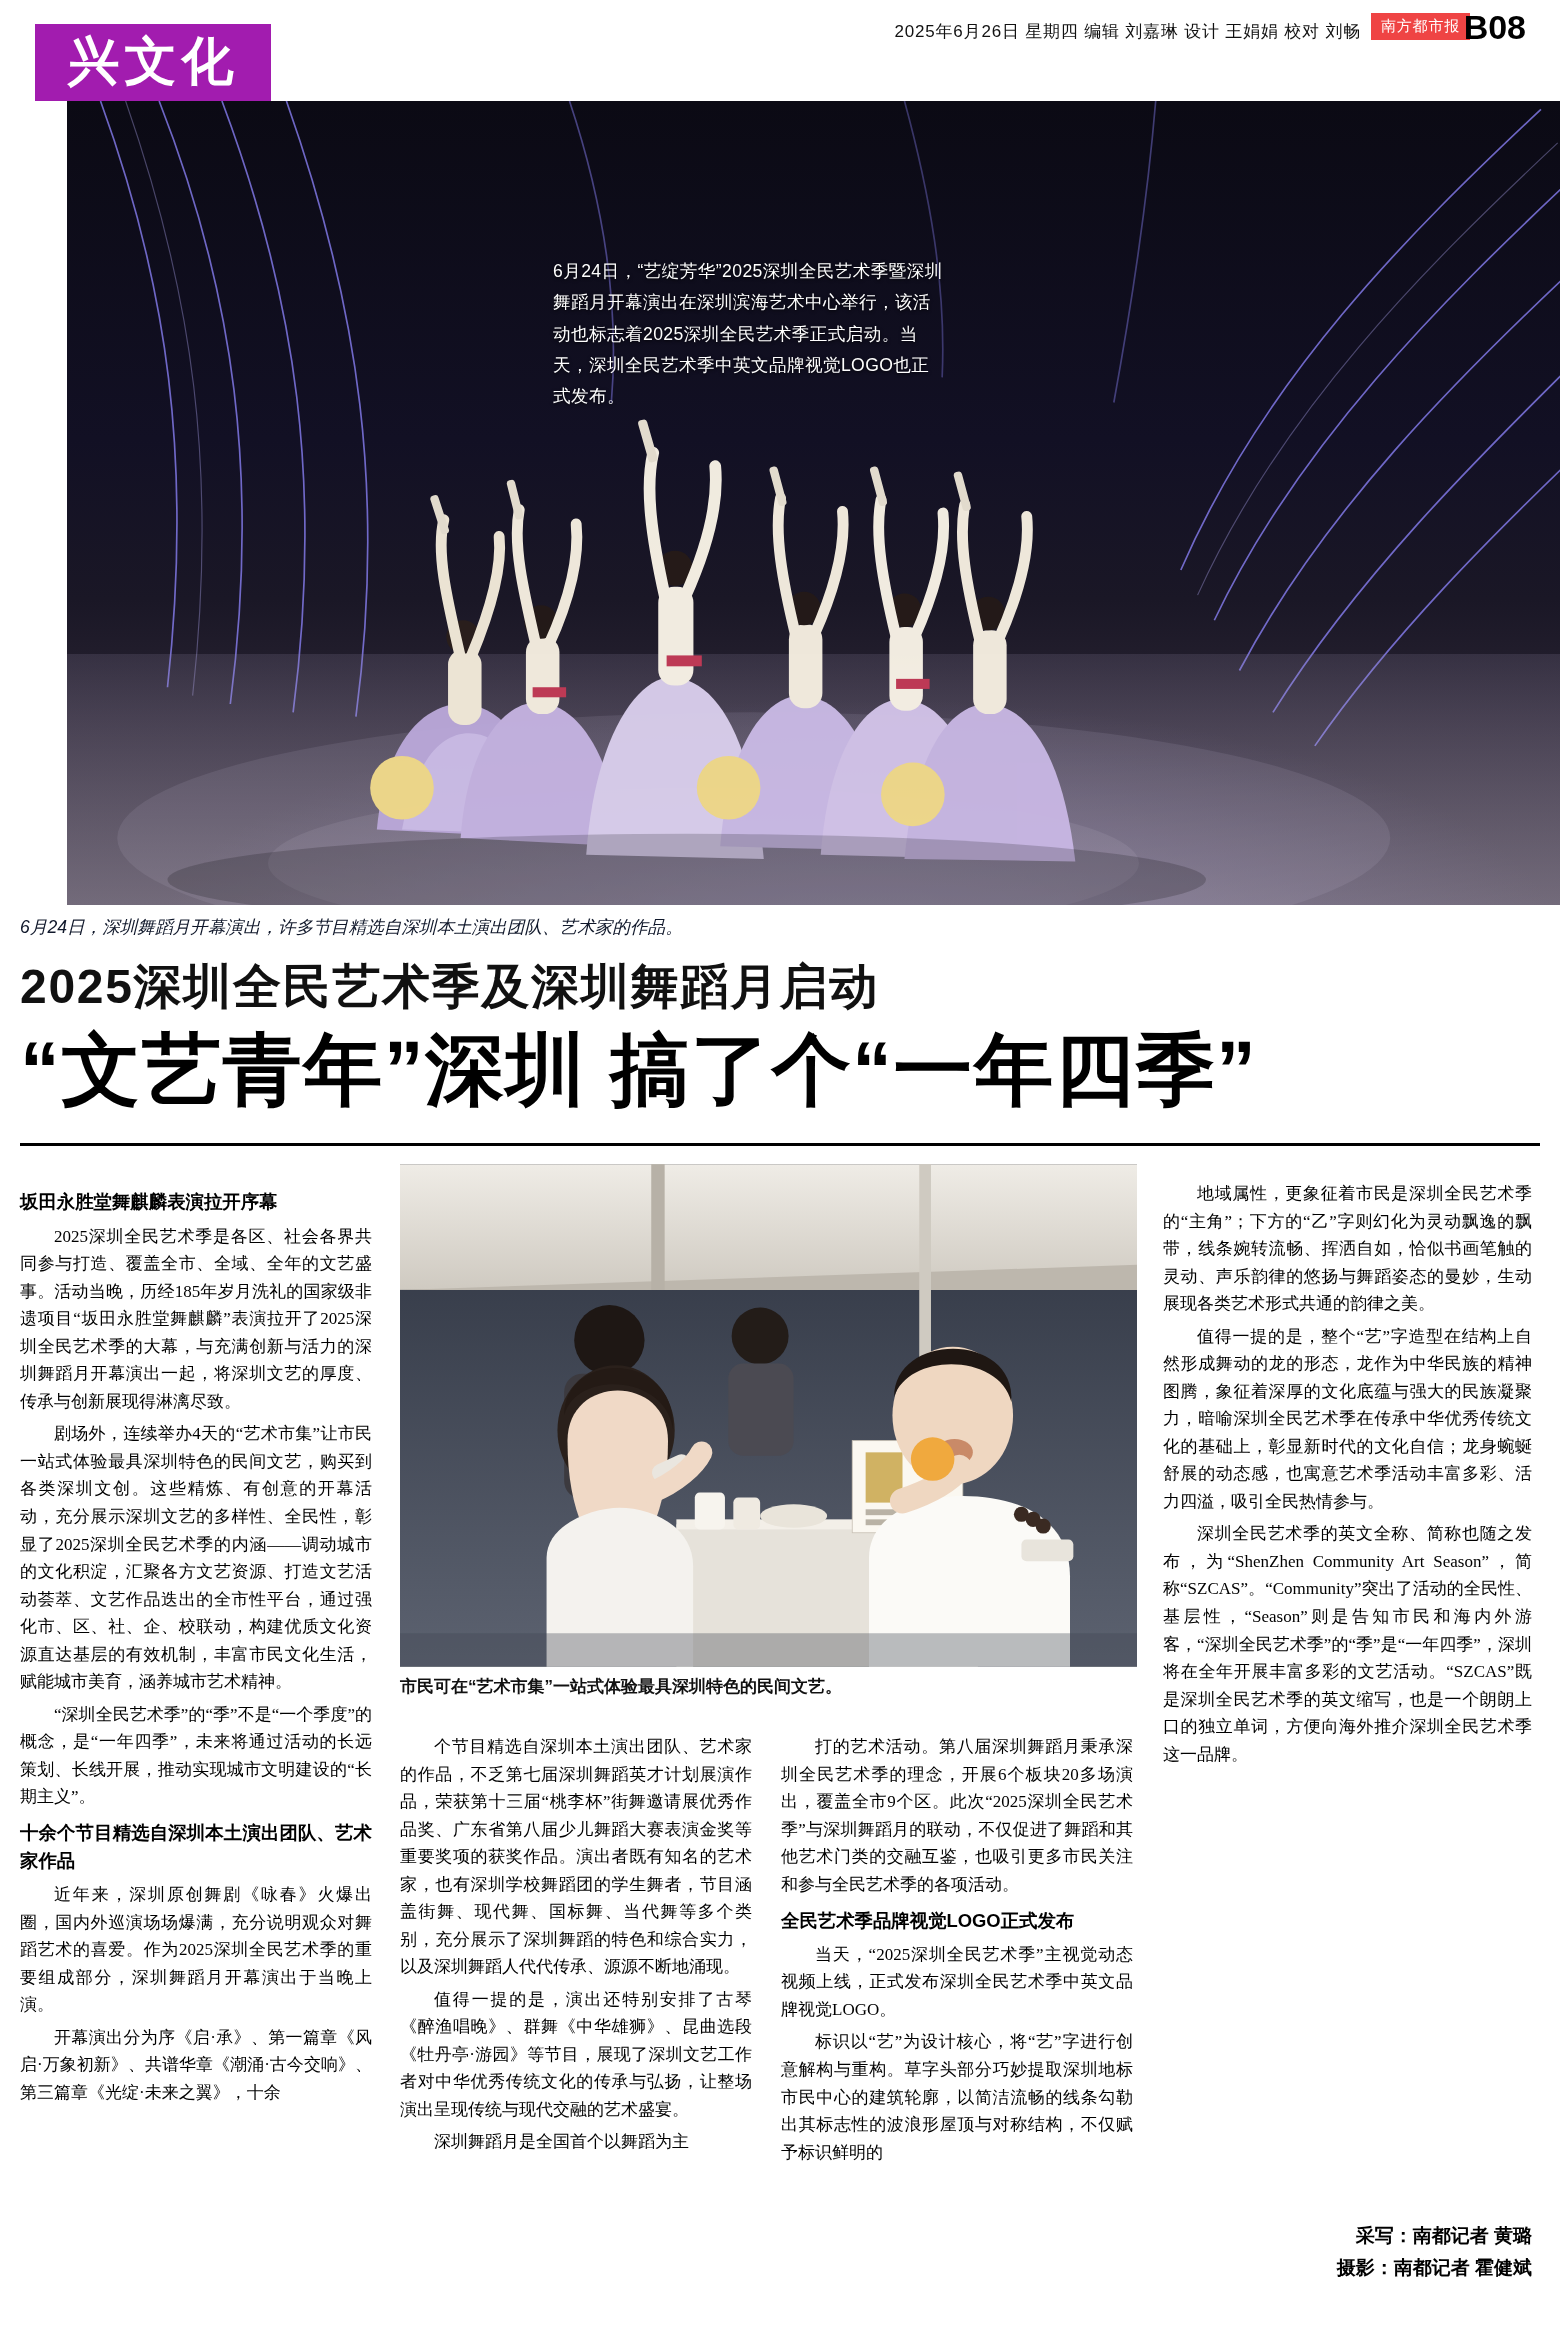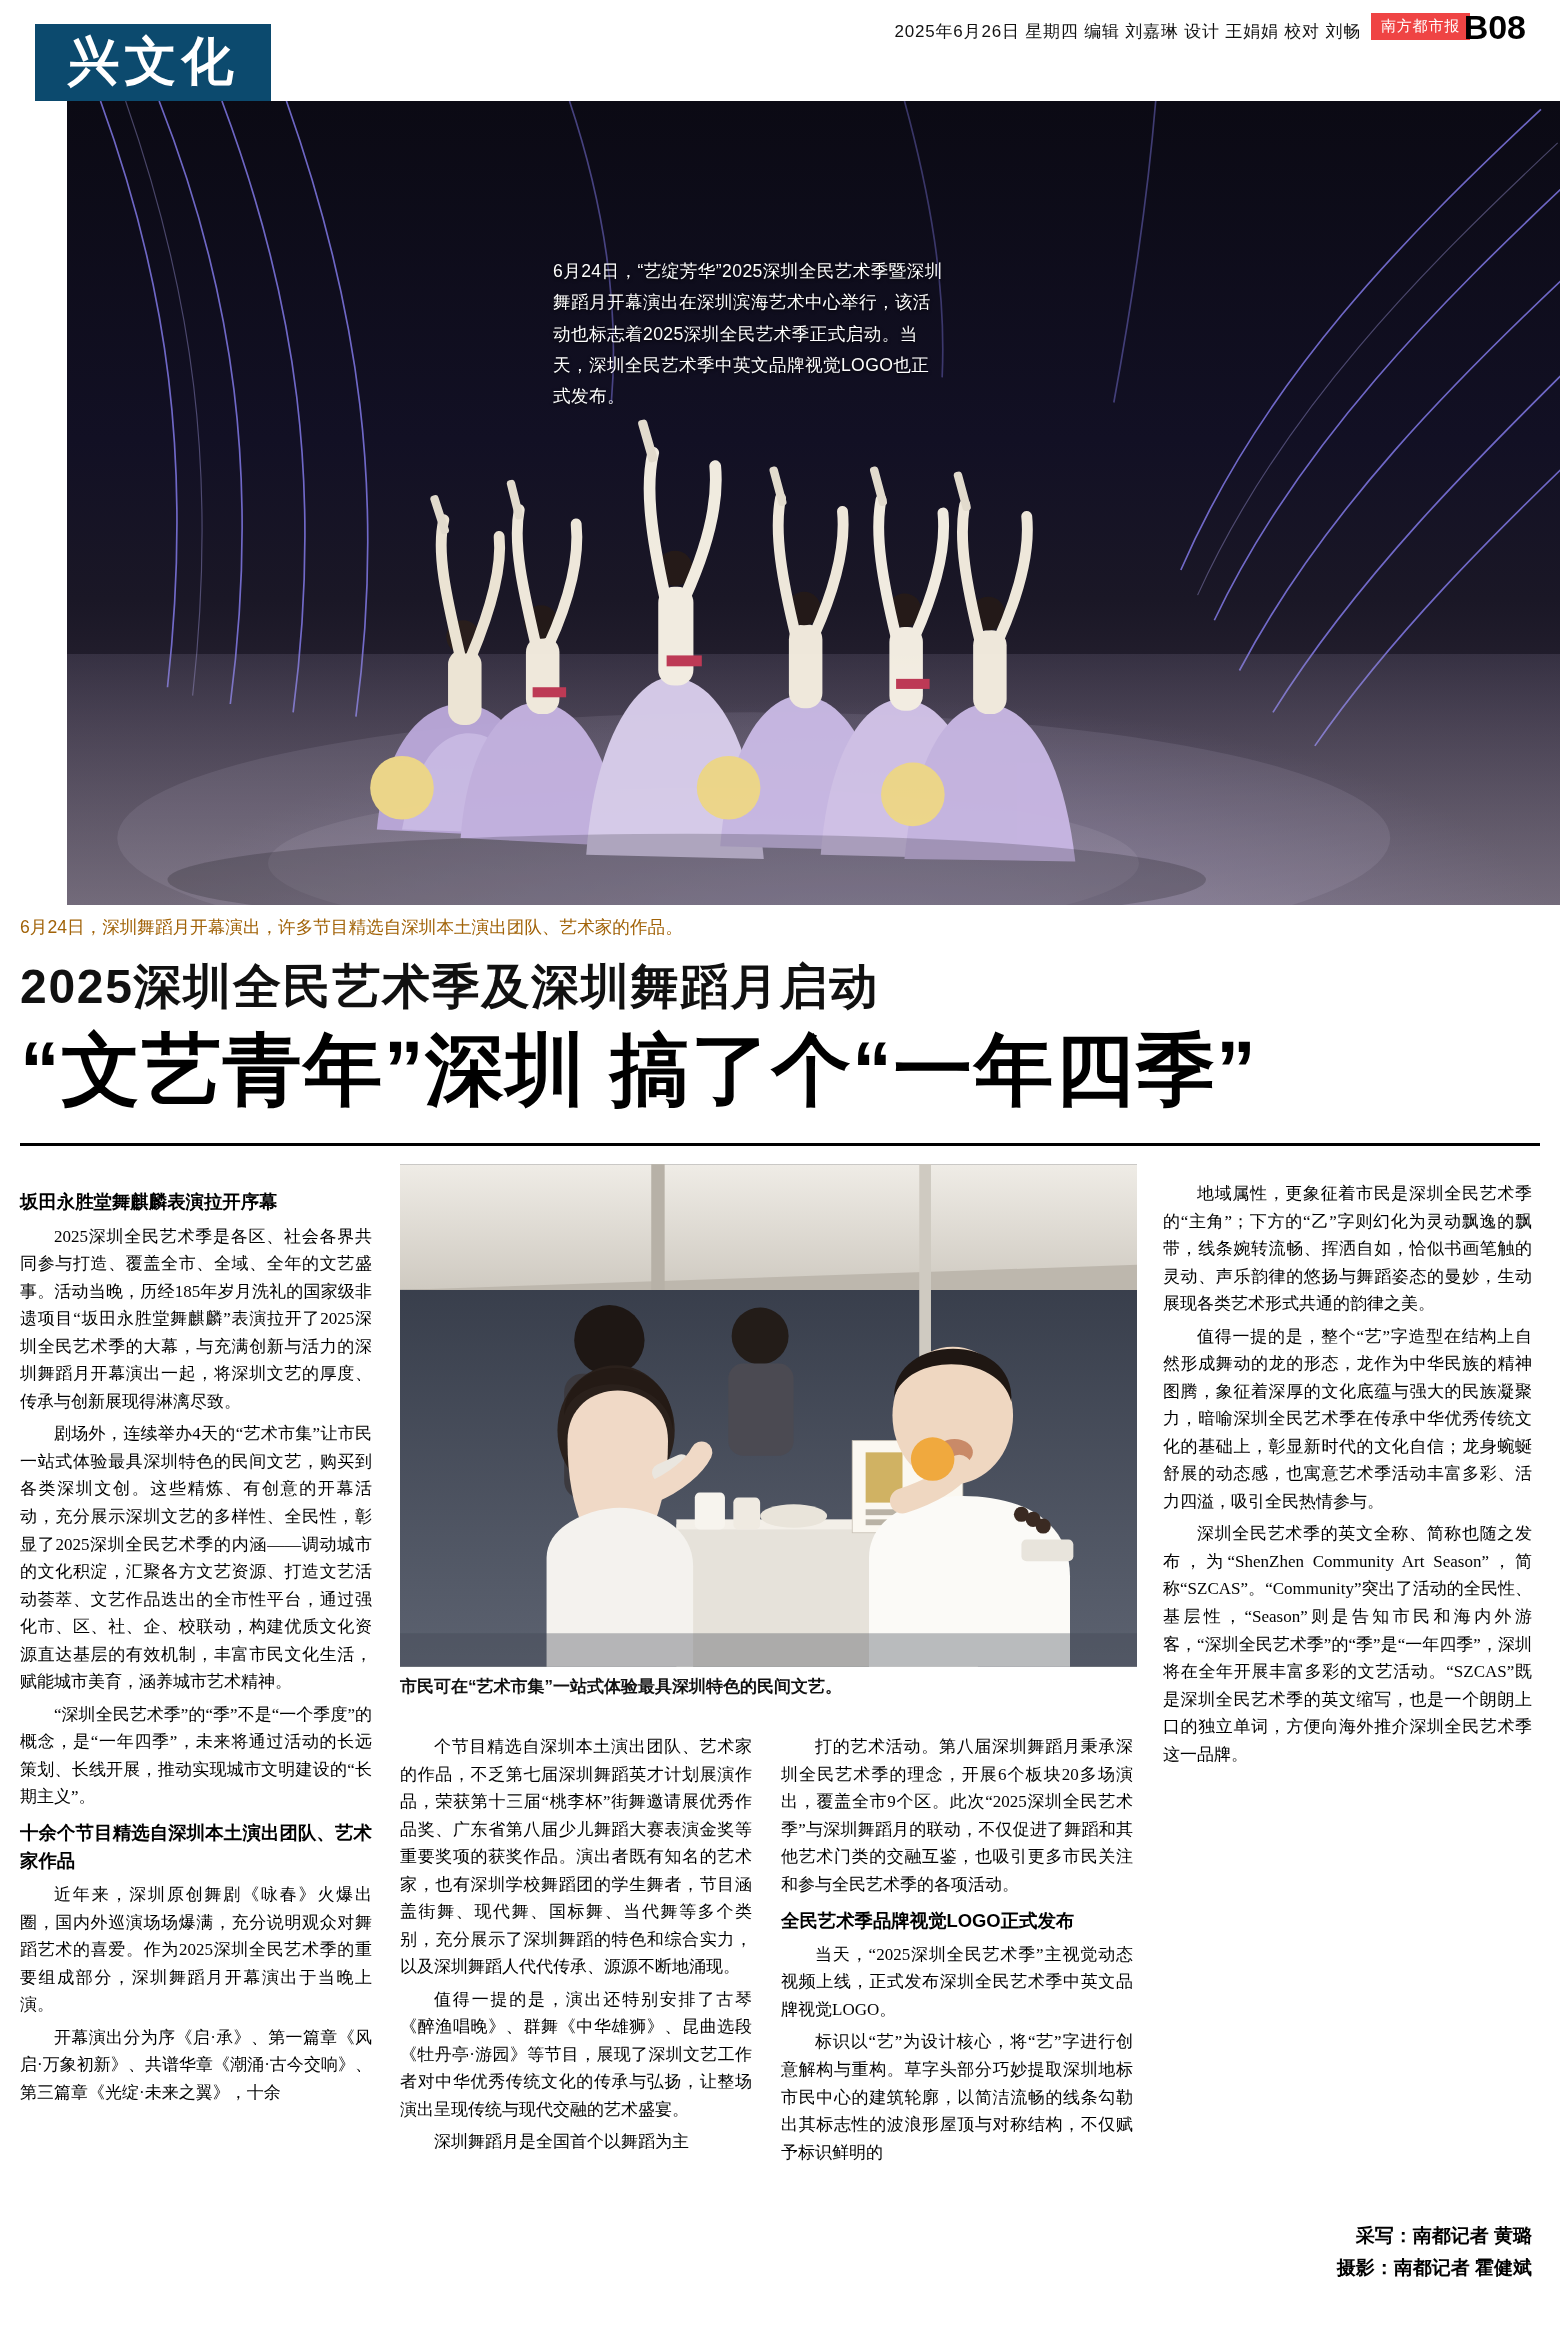--- a/index.html
+++ b/index.html
@@ -12,21 +12,21 @@
     overflow:hidden;
   }
   .page{position:relative;width:1560px;height:2342px;}
 
   
   .masthead{
     position:absolute;left:0;top:0;width:1560px;height:126px;
   }
   .logo-box{
     position:absolute;left:35px;top:23.5px;width:236px;height:77px;
-    background:#0c4a6e;
+    background:#a21caf;
     display:flex;align-items:center;justify-content:center;
   }
   .logo-box span{
     color:#fff;font-size:52px;font-weight:bold;letter-spacing:5px;
     font-family:"Liberation Sans","DejaVu Sans",sans-serif;
   }
   .masthead-meta{
     position:absolute;right:199px;top:20px;
     font-size:17px;color:#111;letter-spacing:0.8px;
     font-family:"Liberation Sans","DejaVu Sans",sans-serif;
@@ -65,22 +65,23 @@
   .curves{position:absolute;inset:0;}
   .caption-overlay{
     position:absolute;left:486px;top:155px;width:394px;
     color:#fff;font-size:17.6px;line-height:1.78;
     font-family:"Liberation Sans","DejaVu Sans",sans-serif;
     letter-spacing:0.4px;
     text-shadow:0 0.8px 3.4px rgba(0,0,0,.9);
   }
   .photo-credit{
     position:absolute;left:20px;top:915px;width:1520px;
-    font-size:17.6px;color:#a16207;
-    font-family:"Liberation Sans","DejaVu Sans",sans-serif;
+    font-size:17.6px;color:#0f172a;
+    font-family:"Liberation Sans","DejaVu Sans",sans-serif;
+    font-style:italic;
   }
 
   
   .shoulder{
     position:absolute;left:20px;top:955px;
     font-size:48px;font-weight:bold;letter-spacing:1.7px;
     font-family:"Liberation Sans","DejaVu Sans",sans-serif;
     color:#111;
   }
   .main-title{

